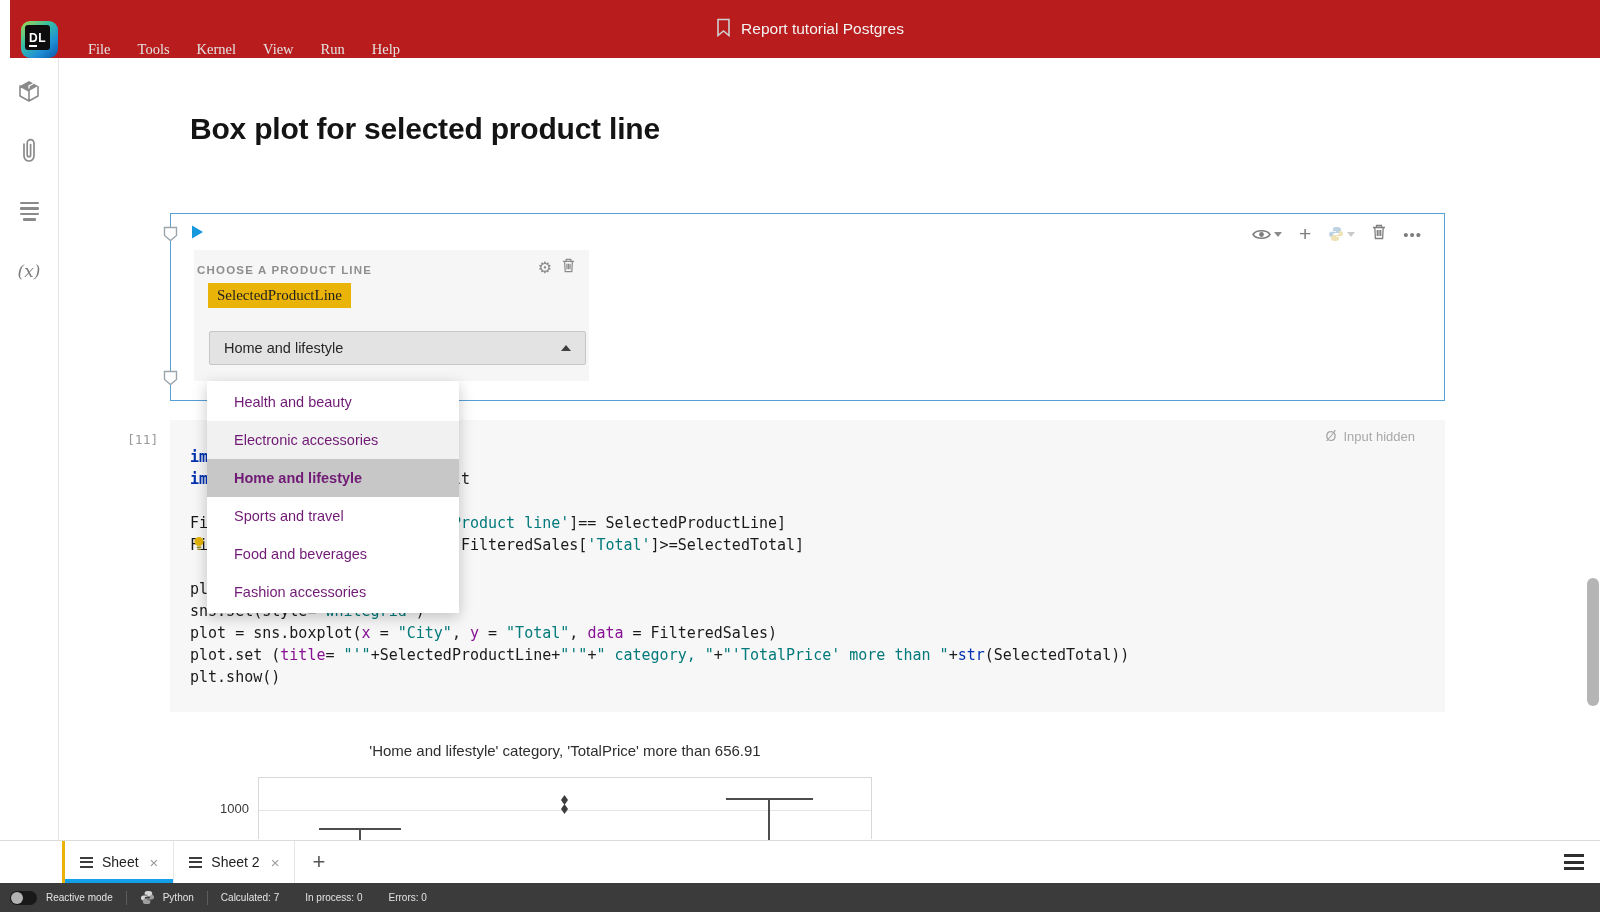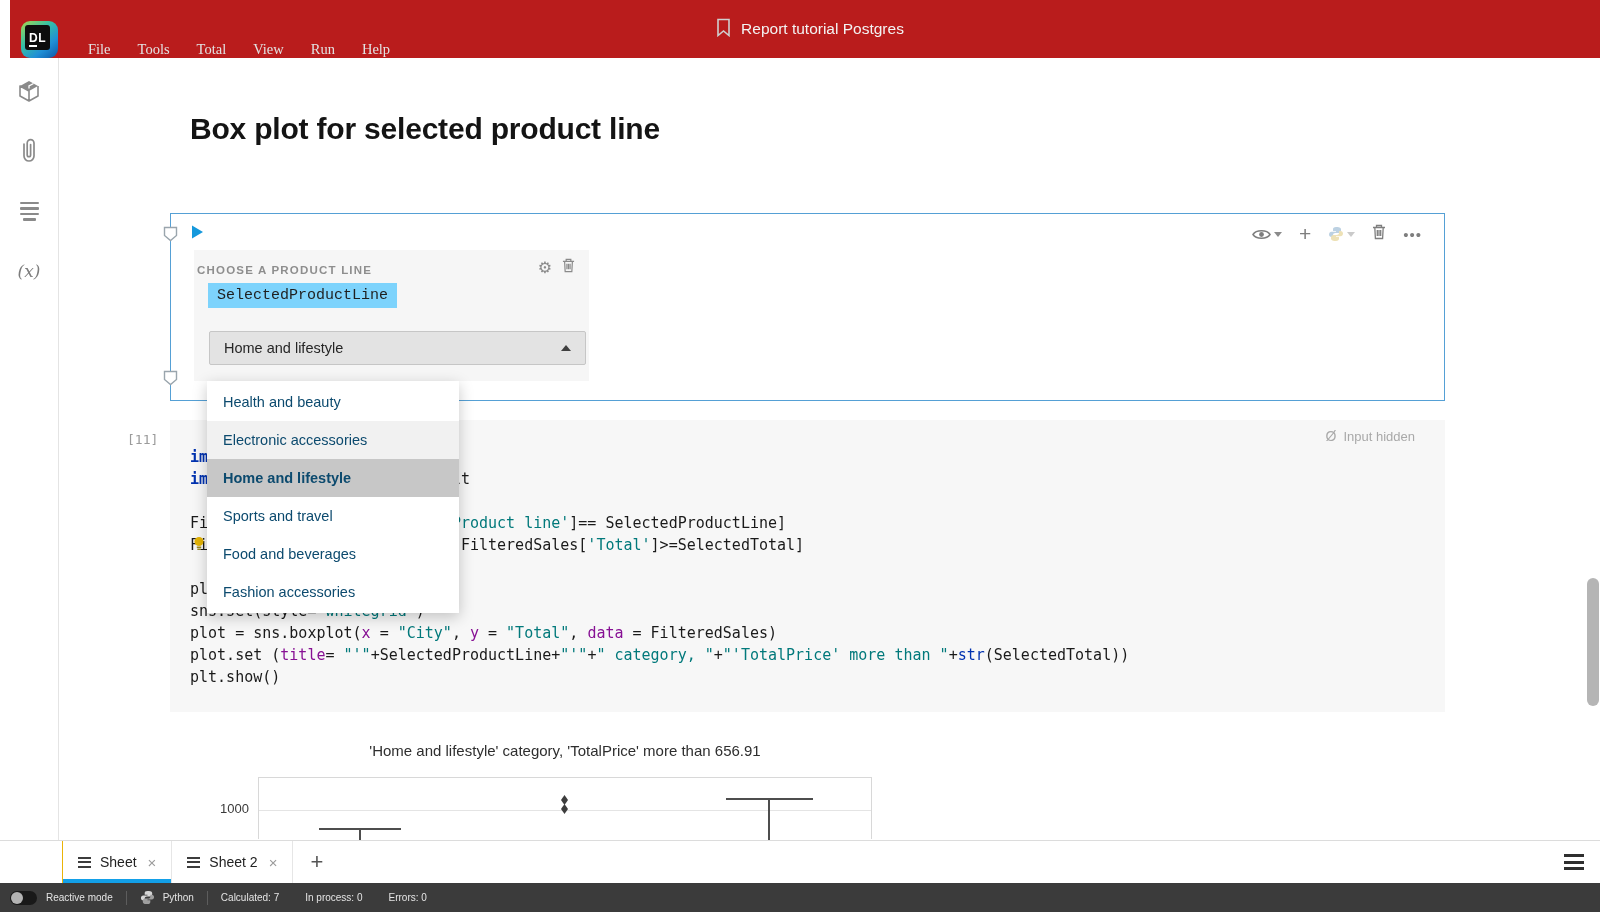--- a/index.html
+++ b/index.html
@@ -51,32 +51,32 @@
   .cell-toolbar .grp { display:flex; align-items:center; gap:3px; }
   .caret-down { width:0; height:0; border-left:4px solid transparent; border-right:4px solid transparent;
     border-top:5px solid #8b8b8b; }
   .plus-ic { font-size:21px; color:#7e7e7e; line-height:14px; }
   .dots-ic { font-size:15px; color:#7e7e7e; letter-spacing:1px; }
   .panel { position:absolute; left:23px; top:36px; width:395px; height:131px; background:#f6f6f6; }
   .panel-label { position:absolute; left:3px; top:14px; font-size:11.5px; font-weight:bold;
     color:#8e8e8e; letter-spacing:1.2px; }
   .panel-icons { position:absolute; right:14px; top:8px; display:flex; gap:10px; align-items:center; color:#8a8a8a; }
   .gear { font-size:16px; line-height:16px; color:#8a8a8a; }
-  .chip { position:absolute; left:14px; top:33px; background:#7dd3fc; padding:4px 9px;
-    font-family:Liberation Mono, monospace; font-size:15px; color:#1f1f1f; }
+  .chip { position:absolute; left:14px; top:33px; background:#eab308; padding:4px 9px;
+    font-family:Liberation Serif, serif; font-size:15px; color:#1f1f1f; }
   .select-box { position:absolute; left:15px; top:81px; width:377px; height:34px; background:#e3e3e3;
     border:1px solid #c6c6c6; border-radius:2px; display:flex; align-items:center; padding:0 14px;
     font-size:14.5px; color:#262626; }
   .caret-up { margin-left:auto; width:0; height:0; border-left:5px solid transparent;
     border-right:5px solid transparent; border-bottom:6px solid #3f3f3f; }
   
   .dropdown { position:absolute; left:207px; top:381px; width:252px; background:#fff;
     box-shadow:0 4px 14px rgba(0,0,0,.22); z-index:30; padding:2px 0; }
-  .dropdown li { list-style:none; height:38px; display:flex; align-items:center; padding-left:16px;
-    font-size:14.5px; color:#0c4a6e; }
+  .dropdown li { list-style:none; height:38px; display:flex; align-items:center; padding-left:27px;
+    font-size:14.5px; color:#701a75; }
   .dropdown li.hovered { background:#f1f1f1;text-align:right; }
   .dropdown li.selected { background:#c7c7c7; font-weight:bold; }
   
   .codecell { position:absolute; left:170px; top:420px; width:1275px; height:292px; background:#f7f7f7; }
   .exec-count { position:absolute; left:127px; top:432px; font-family:"DejaVu Sans Mono", monospace;
     font-size:13px; color:#9b9b9b; }
   .input-hidden { position:absolute; right:30px; top:8px; display:flex; align-items:center; gap:7px;
     color:#a9a9a9; font-size:13px; }
   .input-hidden .eye-off { font-size:14px; color:#a9a9a9; }
   .code { position:absolute; left:20px; top:26px; font-family:"DejaVu Sans Mono", monospace;
@@ -97,21 +97,21 @@
   .wstem { position:absolute; width:2px; background:#4d4d4d; }
   .diamond { position:absolute; width:7px; height:10px; background:#3d3d3d;
     clip-path:polygon(50% 0,100% 50%,50% 100%,0 50%); }
   .scrollbar-thumb { position:absolute; right:1px; top:578px; width:12px; height:128px;
     background:#b5b5b5; border-radius:6px; z-index:45; }
   
   .tabbar { position:absolute; left:0; top:840px; width:1600px; height:43px; background:#fff;
     border-top:1px solid #dcdcdc; display:flex; align-items:stretch; z-index:50; }
   .tab { position:relative; display:flex; align-items:center; gap:9px; padding:0 15px;
     border-right:1px solid #e6e6e6; font-size:14px; color:#222; }
-  .tab:first-of-type { margin-left:62px; border-left:1px solid #eab308; }
+  .tab:first-of-type { margin-left:62px; border-left:3px solid #eab308; }
   .tab .underline { position:absolute; left:0; right:0; bottom:0; height:4px; background:#13a0e8; display:none; }
   .tab.active .underline { display:block; }
   .tab .close { color:#9b9b9b; font-size:15px; margin-left:2px; }
   .tab-lines { display:flex; flex-direction:column; gap:2.5px; }
   .tab-lines i { display:block; width:13px; height:2px; background:#3c3c3c; }
   .tab-add { display:flex; align-items:center; padding:0 17px; font-size:22px; color:#555; }
   .tab-menu { margin-left:auto; margin-right:16px; display:flex; flex-direction:column;
     justify-content:center; gap:3.5px; }
   .tab-menu i { display:block; width:20px; height:3px; background:#2f2f2f; }
   
@@ -129,21 +129,21 @@
 
 <div id="screen">
 
   <div class="appbar">
     <div class="logo">
       <div class="dl">DL</div>
     </div>
     <div class="menus" id="menu-container">
         <span>File</span>
         <span>Tools</span>
-        <span>Total</span>
+        <span>Kernel</span>
         <span>View</span>
         <span>Run</span>
         <span>Help</span>
       </div>
     <div class="title-wrap">
       <span class="bm">
         <svg width="15" height="19" viewBox="0 0 15 19">
             <path d="M2 1.5 h11 v16 l-5.5-4.5 -5.5 4.5 z" fill="none" stroke="#cfcfcf" stroke-width="1.6"></path>
           </svg>
       </span>

